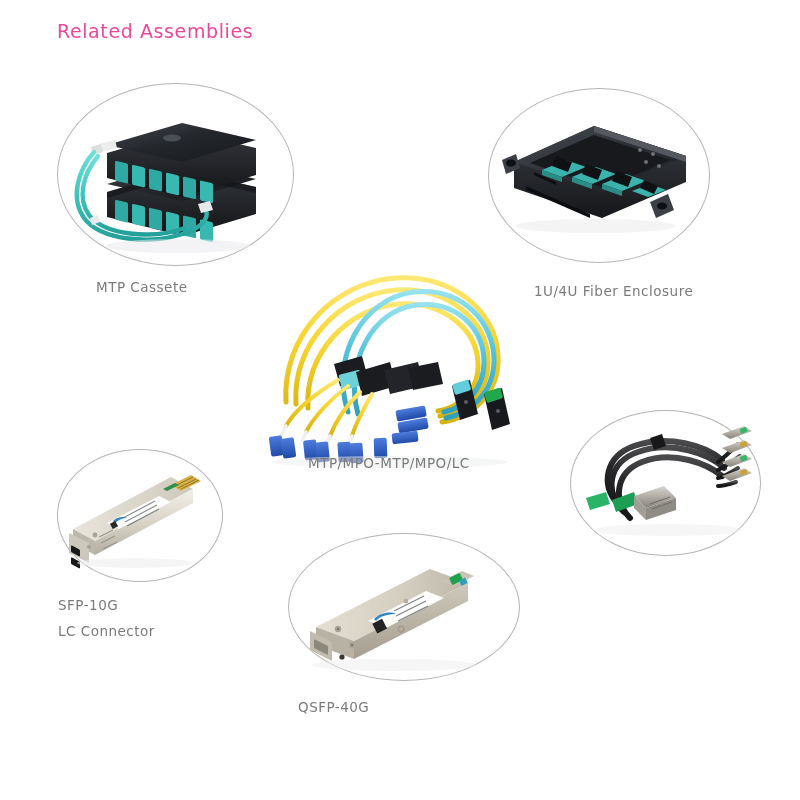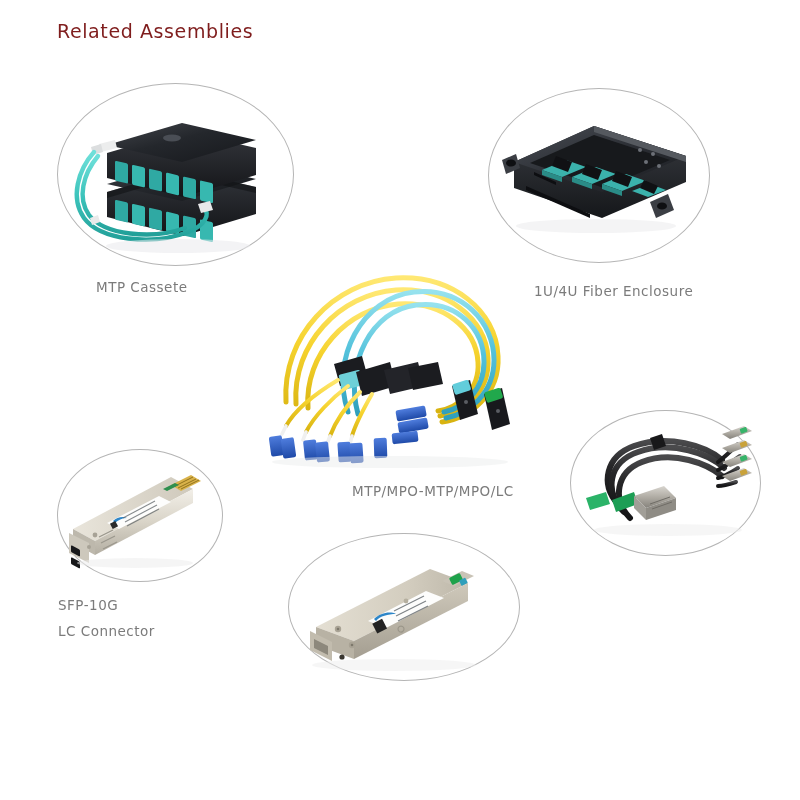--- a/index.html
+++ b/index.html
@@ -5,21 +5,21 @@
   html,body{margin:0;padding:0;}
   body{
     width:800px;height:800px;background:#ffffff;
     font-family:"DejaVu Sans","Liberation Sans",sans-serif;
     overflow:hidden;position:relative;
   }
   #stage{position:absolute;inset:0;width:800px;height:800px;}
 
   .page-title{
     position:absolute;left:57px;top:20px;
-    font-size:19px;color:#7f1d1d;letter-spacing:.6px;
+    font-size:19px;color:#ec4899;letter-spacing:.6px;
     white-space:nowrap;
   }
 
   .item{position:absolute;}
 
   
   .oval{
     position:absolute;border:1px solid #b5b5b5;border-radius:50%;
     background:#ffffff;box-sizing:border-box;
   }
@@ -241,21 +241,21 @@
         </g>
 
         <g>
           <rect x="140" y="156" width="30" height="11" rx="2" fill="url(#blu)" transform="rotate(-10 155 161)"></rect>
           <rect x="142" y="168" width="30" height="11" rx="2" fill="url(#blu)" transform="rotate(-10 157 173)"></rect>
           <rect x="136" y="180" width="26" height="11" rx="2" fill="url(#blu)" transform="rotate(-6 149 185)"></rect>
         </g>
         <ellipse cx="134" cy="210" rx="118" ry="6" fill="#eceded" opacity=".5"></ellipse>
       </svg>
     </div>
-    <div class="caption" style="left:308px;top:478px;margin-left:44px;">
+    <div class="caption" style="left:308px;top:450px;">
       <span class="ln">MTP/MPO-MTP/MPO/LC</span>
     </div>
   </div>
 
   <div class="item">
     <div class="oval" style="left:57px;top:449px;width:166px;height:133px;"></div>
     <div class="photo" style="left:59px;top:451px;width:162px;height:129px;">
       <svg viewBox="0 0 162 129" preserveAspectRatio="xMidYMid meet">
         <defs>
           <linearGradient id="sfpBody" x1="0" y1="0" x2="0" y2="1">
@@ -358,20 +358,21 @@
         <circle cx="62" cy="110" r="3.2" fill="#a9a395"></circle>
           <circle cx="62" cy="110" r="1.3" fill="#7d786c"></circle>
         <circle cx="116" cy="66" r="2.4" fill="#b5af9f"></circle>
 
         <path d="M108 94 a3 3 0 1 1 0 .1" fill="none" stroke="#9b9689" stroke-width="1.2"></path>
         <circle cx="52" cy="122" r="2.6" fill="#3a3730"></circle>
         <ellipse cx="104" cy="130" rx="82" ry="6" fill="#ededed" opacity=".5"></ellipse>
       </svg>
     </div>
     <div class="caption" style="left:298px;top:694px;">
+      <span class="ln">QSFP-40G</span>
     </div>
   </div>
 
   <div class="item">
     <div class="oval" style="left:570px;top:410px;width:191px;height:146px;"></div>
     <div class="photo" style="left:572px;top:412px;width:187px;height:142px;">
       <svg viewBox="0 0 187 142" preserveAspectRatio="xMidYMid meet">
         <defs>
           <linearGradient id="metalC" x1="0" y1="0" x2="0" y2="1">
             <stop offset="0" stop-color="#d8d5cf"></stop>

